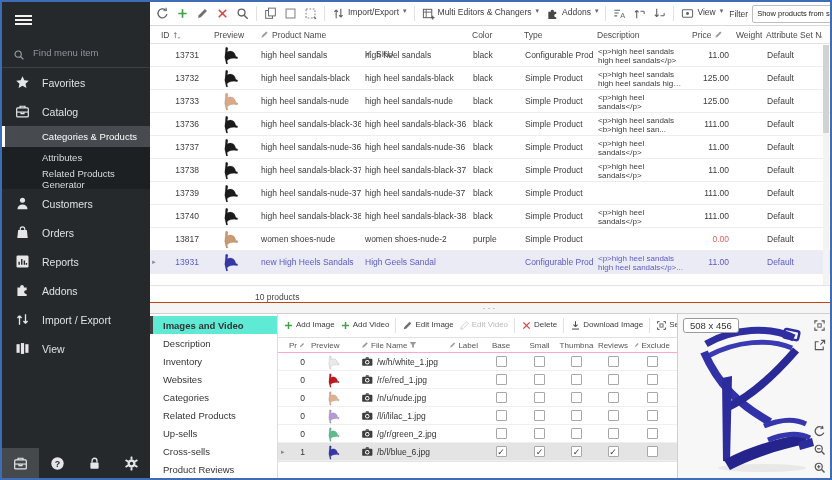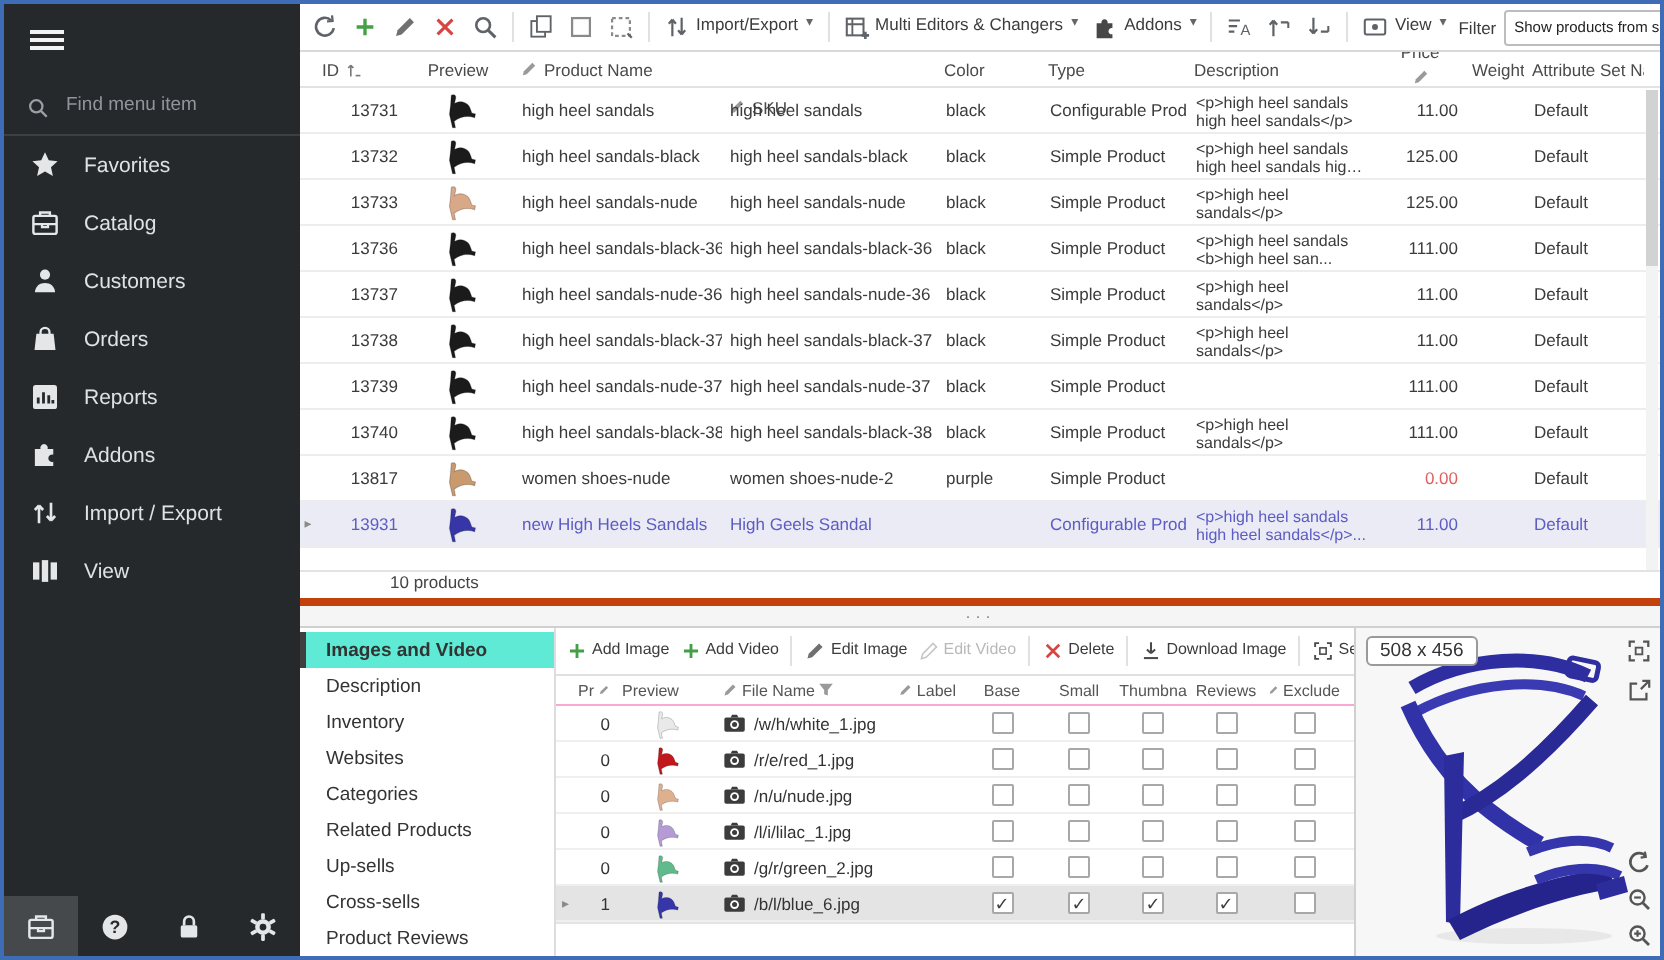--- a/index.html
+++ b/index.html
@@ -47,21 +47,21 @@
   .grow.selected{background:#ebebf5;color:#5c5cc4}
   .gcell{padding:0 4px;overflow:hidden;white-space:nowrap;height:100%;display:flex;align-items:center}
   .gcell.center{justify-content:center}
   .gcell.right{justify-content:flex-end}
   .gcell.desc{white-space:normal;font-size:8px;line-height:9px;align-items:center;padding-top:2px}
   .gcell.desc span{display:-webkit-box;-webkit-line-clamp:2;-webkit-box-orient:vertical;overflow:hidden}
   .price-alert{color:#e06060}
   .rowmark{font-size:7px;color:#8a8a8a}
   .vscroll{position:absolute;right:1px;top:43px;width:6px;height:240px;background:#f3f3f3}
   .vthumb{width:100%;height:88px;background:#d2d2d2;cursor:pointer}
-  .grid-foot{height:18px;border-top:1px solid #e3e3e3;border-bottom:4px solid #c2410c;display:flex;align-items:flex-start;padding-left:45px;font-size:8.5px;color:#444;flex:none}
+  .grid-foot{height:18px;border-top:1px solid #e3e3e3;border-bottom:1px solid #c2410c;display:flex;align-items:flex-end;padding-left:105px;font-size:8.5px;color:#444;flex:none}
   .splitter{height:11px;background:#f5f5f5;border-bottom:1px solid #d0d0d0;display:flex;align-items:center;justify-content:center;color:#8f8f8f;font-size:9px;letter-spacing:2px;cursor:row-resize;flex:none}
 
   
   .bottom{flex:1;display:flex;min-height:0}
   .tabs{width:128px;flex:none;border-right:1px solid #ddd;padding-top:2px;background:#fff}
   .tab{height:18px;display:flex;align-items:center;padding-left:13px;font-size:9.5px;color:#333;position:relative;cursor:pointer;white-space:nowrap}
   .tab.active{background:#5eead4;font-weight:bold}
   .tab.active::before{content:"";position:absolute;left:0;top:0;bottom:0;width:3px;background:#3f3f3f}
   .detail-mid{flex:1;min-width:0;display:flex;flex-direction:column;border-right:1px solid #d0d0d0}
   .dtoolbar{height:24px;border-bottom:1px solid #e0e0e0;display:flex;align-items:center;padding:0 3px;gap:1px;font-size:8px;color:#3c3c3c;white-space:nowrap;overflow:hidden}
@@ -114,20 +114,31 @@
         </div>
         <div class="menu-item">
           <span class="ic"><svg viewBox="0 0 16 16">
               <rect x="1.8" y="4.2" width="12.4" height="9.6" rx="1" fill="none" stroke="#e4e6e8" stroke-width="1.3"></rect>
               <path d="M1.8 8.6h12.4" stroke="#e4e6e8" stroke-width="1.2"></path>
               <path d="M5.4 4.2V2.4h5.2v1.8" fill="none" stroke="#e4e6e8" stroke-width="1.3"></path>
               <path d="M6.4 8.6v1.6h3.2V8.6" fill="none" stroke="#e4e6e8" stroke-width="1.2"></path>
             </svg></span>
           <span>Catalog</span>
         </div>
+        <div class="submenu">
+          <div class="submenu-item active">
+            <span>Categories &amp; Products</span>
+          </div>
+          <div class="submenu-item">
+            <span>Attributes</span>
+          </div>
+          <div class="submenu-item">
+            <span>Related Products Generator</span>
+          </div>
+        </div>
         <div class="menu-item">
           <span class="ic"><svg viewBox="0 0 16 16">
               <circle cx="8" cy="4.6" r="2.7" fill="#e4e6e8"></circle>
               <path d="M2.6 14c.3-3.2 2.5-4.9 5.4-4.9s5.1 1.7 5.4 4.9z" fill="#e4e6e8"></path>
             </svg></span>
           <span>Customers</span>
         </div>
         <div class="menu-item">
           <span class="ic"><svg viewBox="0 0 16 16">
               <path d="M3.4 5.2h9.2l1 8.6H2.4z" fill="#e4e6e8"></path>
@@ -364,21 +375,21 @@
         </div>
         <div class="gh" style="width:52px;">
           <span>Color</span>
         </div>
         <div class="gh" style="width:73px;">
           <span>Type</span>
         </div>
         <div class="gh" style="width:95px;">
           <span>Description</span>
         </div>
-        <div class="gh right" style="width:44px;justify-content:flex-end;flex-direction:column;">
+        <div class="gh right" style="width:44px;justify-content:flex-start;">
           <span>Price</span>
           <span class="ic" style="width:9px;height:9px"><svg viewBox="0 0 14 14">
               <path d="M2.2 11.8l.8-3L9.6 2.2l2.2 2.2-6.6 6.6-3 .8z" fill="#9a9a9a"></path>
             </svg></span>
         </div>
         <div class="gh" style="width:30px;">
           <span>Weight</span>
         </div>
         <div class="gh" style="width:60px;">
           <span>Attribute Set Name</span>

